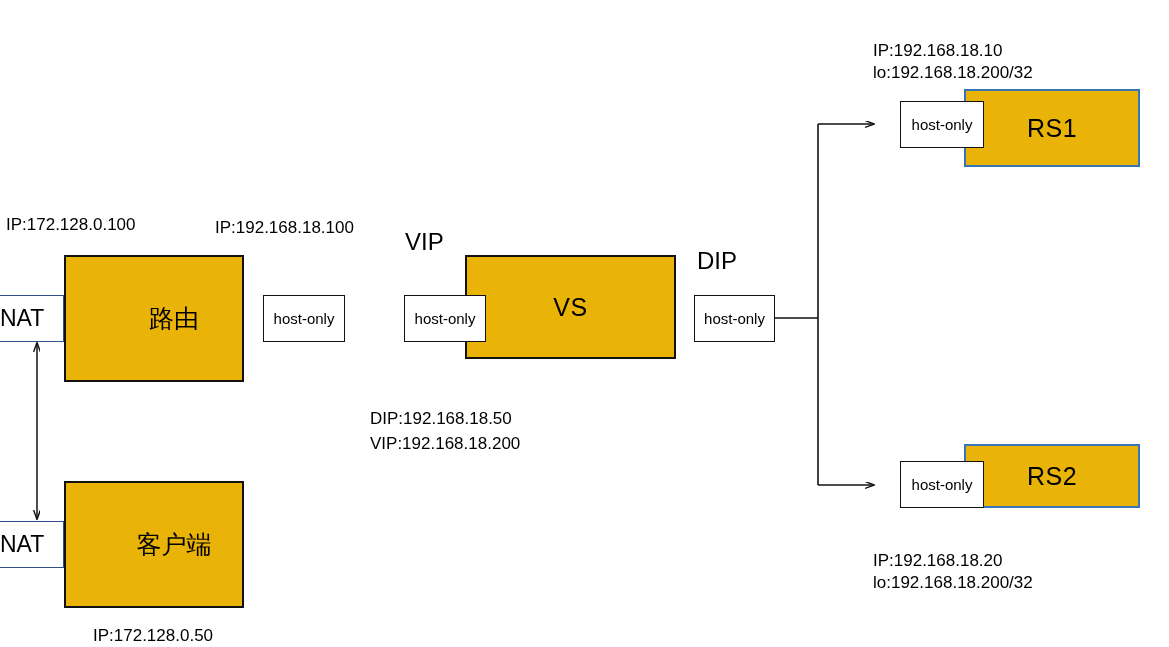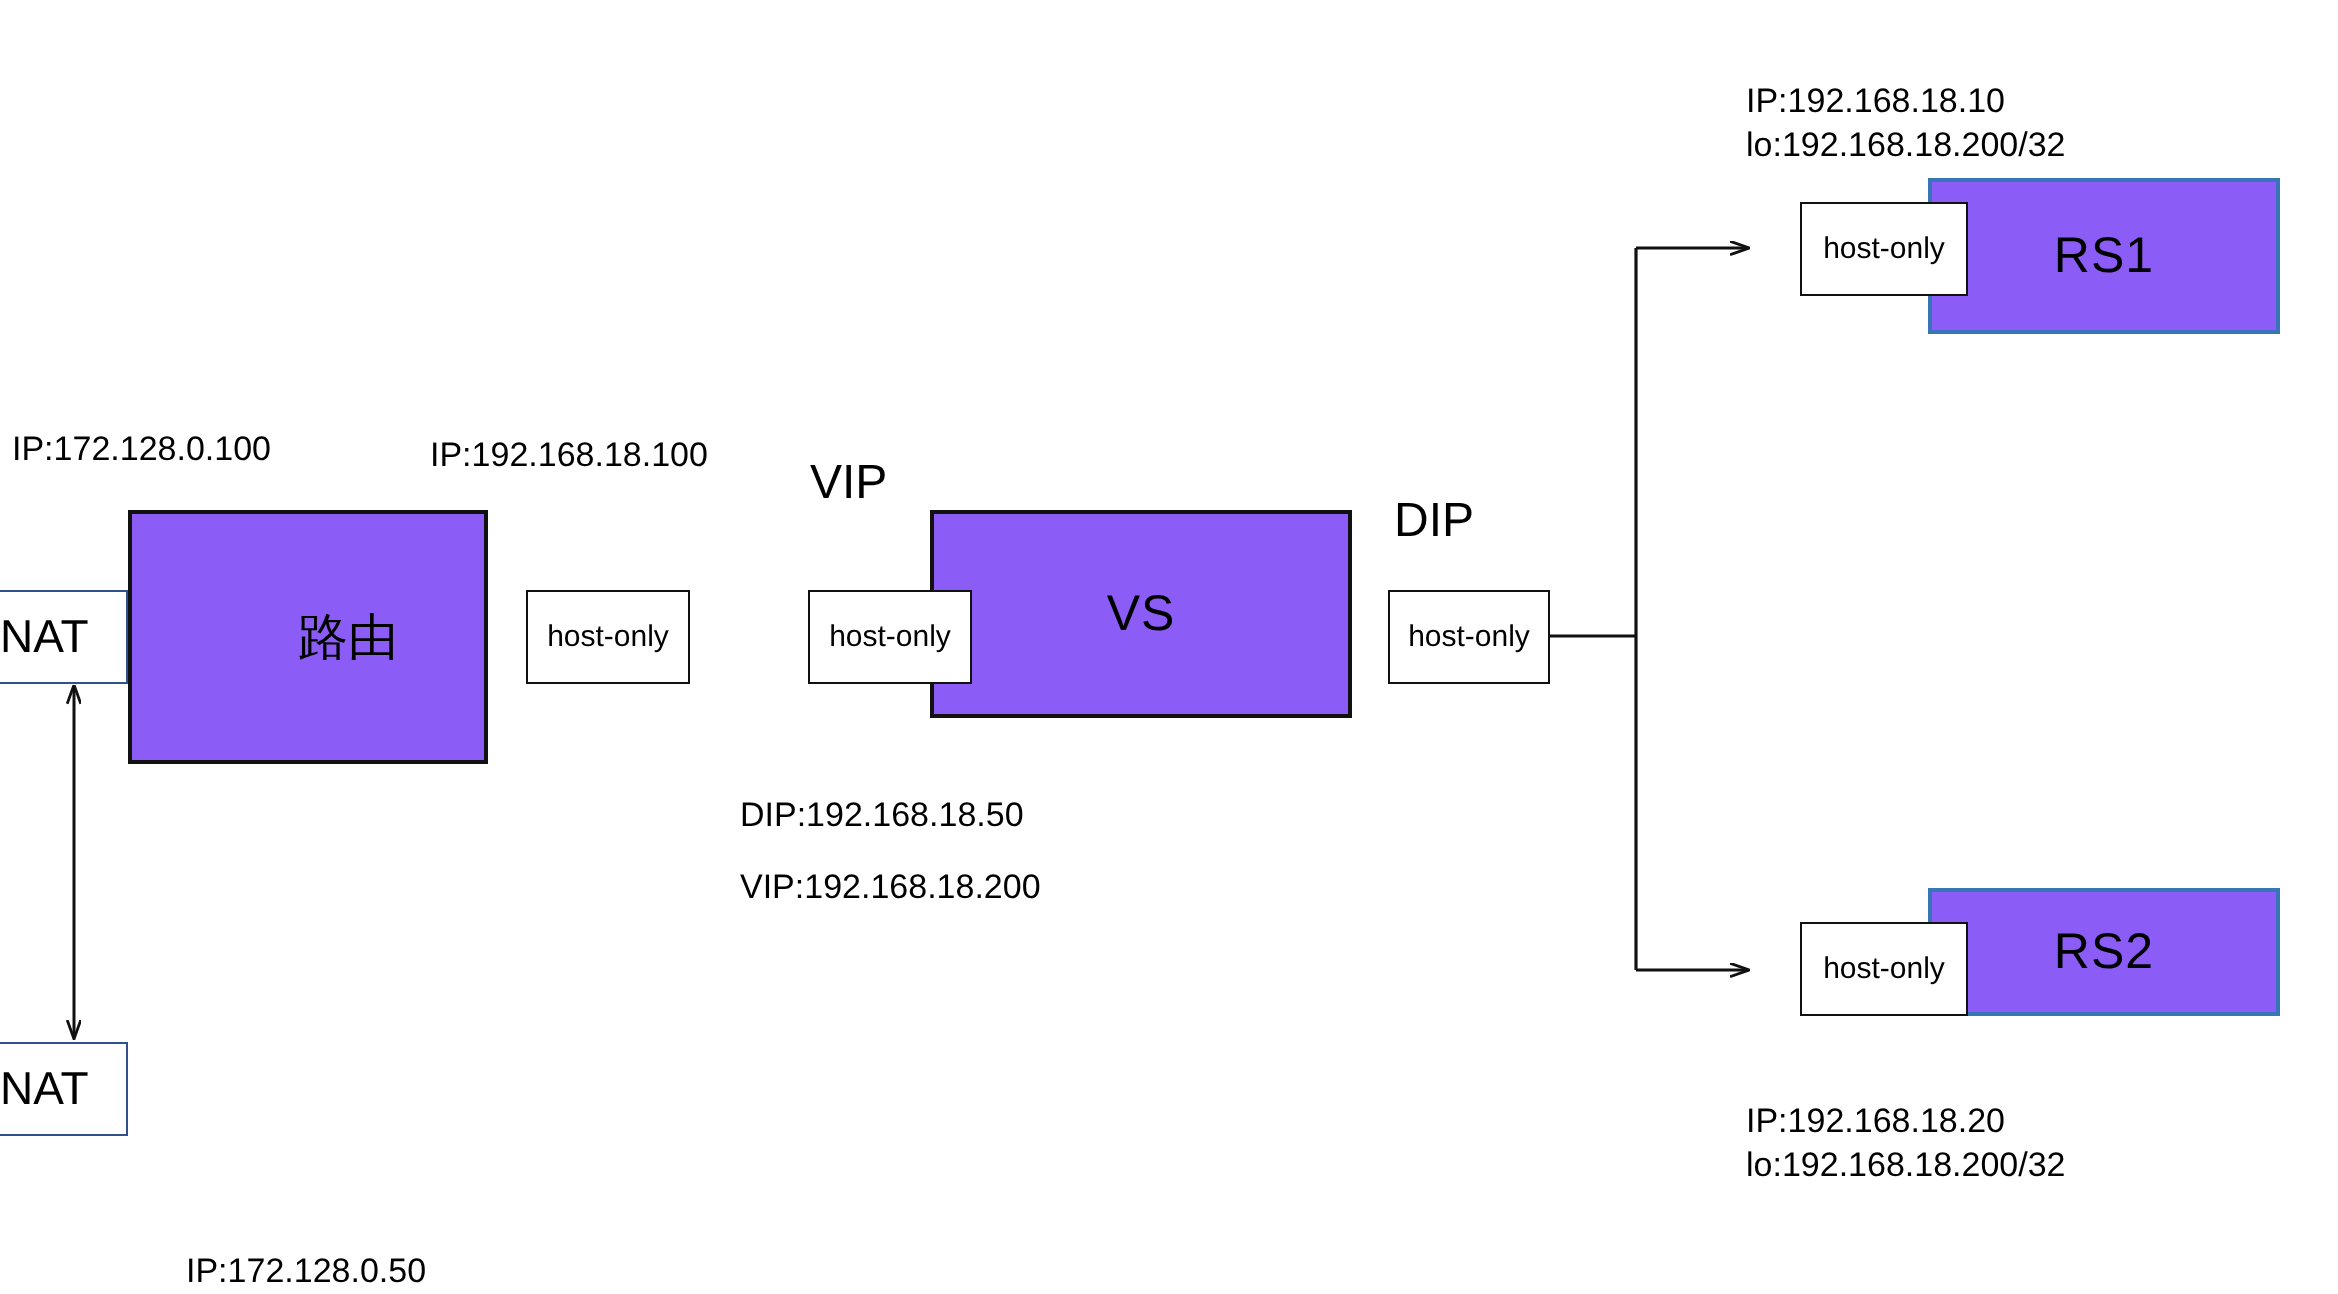--- a/index.html
+++ b/index.html
@@ -22,21 +22,21 @@
     width: 1169px;
     height: 647px;
     pointer-events: none;
   }
   .node {
     position: absolute;
     box-sizing: border-box;
     display: flex;
     align-items: center;
     justify-content: center;
-    background: #8b5cf6;
+    background: #eab308;
     color: #000000;
     text-align: right;
   }
   .node-black { border: 2px solid #111111; }
   .node-blue  { border: 2px solid #3a74b8; }
   .node-label-latin { font-size: 25px; letter-spacing: .5px; }
   .node-label-cjk   { font-size: 25px; font-family: "DejaVu Sans", sans-serif; padding-left: 40px; }
 
   .tab {
     position: absolute;
@@ -114,34 +114,35 @@
   <div class="txt txt-ip" style="left:215px; top:216px;">IP:192.168.18.100</div>
 
   <div class="nat" style="left:-10px; top:295px; width:74px; height:47px;">NAT</div>
 
   <div class="node node-black node-label-cjk" style="left:64px; top:255px; width:180px; height:127px;">路由</div>
 
   <div class="tab" style="left:244px; top:295px; width:82px; height:47px;">host-only</div>
 
   <div class="nat" style="left:-10px; top:521px; width:74px; height:47px;">NAT</div>
 
+  <div class="node node-black node-label-cjk" style="left:64px; top:481px; width:180px; height:127px;">客户端</div>
 
   <div class="txt txt-ip" style="left:93px; top:624px;">IP:172.128.0.50</div>
 
   <div class="txt txt-badge" style="left:405px; top:225px;">VIP</div>
 
   <div class="txt txt-badge" style="left:697px; top:220px;margin-top:24px;">DIP</div>
 
   <div class="tab" style="left:385px; top:295px; width:82px; height:47px;">host-only</div>
 
   <div class="node node-black node-label-latin" style="left:465px; top:255px; width:211px; height:104px;">VS</div>
 
   <div class="tab" style="left:675px; top:295px; width:81px; height:47px;">host-only</div>
 
-  <div class="txt txt-ip" style="left:370px; top:396px;">DIP:192.168.18.50</div>
+  <div class="txt txt-ip" style="left:370px; top:407px;">DIP:192.168.18.50</div>
 
   <div class="txt txt-ip" style="left:370px; top:432px;">VIP:192.168.18.200</div>
 
   <div class="txt txt-ip" style="left:873px; top:39px;">IP:192.168.18.10</div>
 
   <div class="txt txt-ip" style="left:873px; top:61px;">lo:192.168.18.200/32</div>
 
   <div class="tab" style="left:881px; top:101px; width:84px; height:47px;">host-only</div>
 
   <div class="node node-blue node-label-latin" style="left:964px; top:89px; width:176px; height:78px;">RS1</div>

